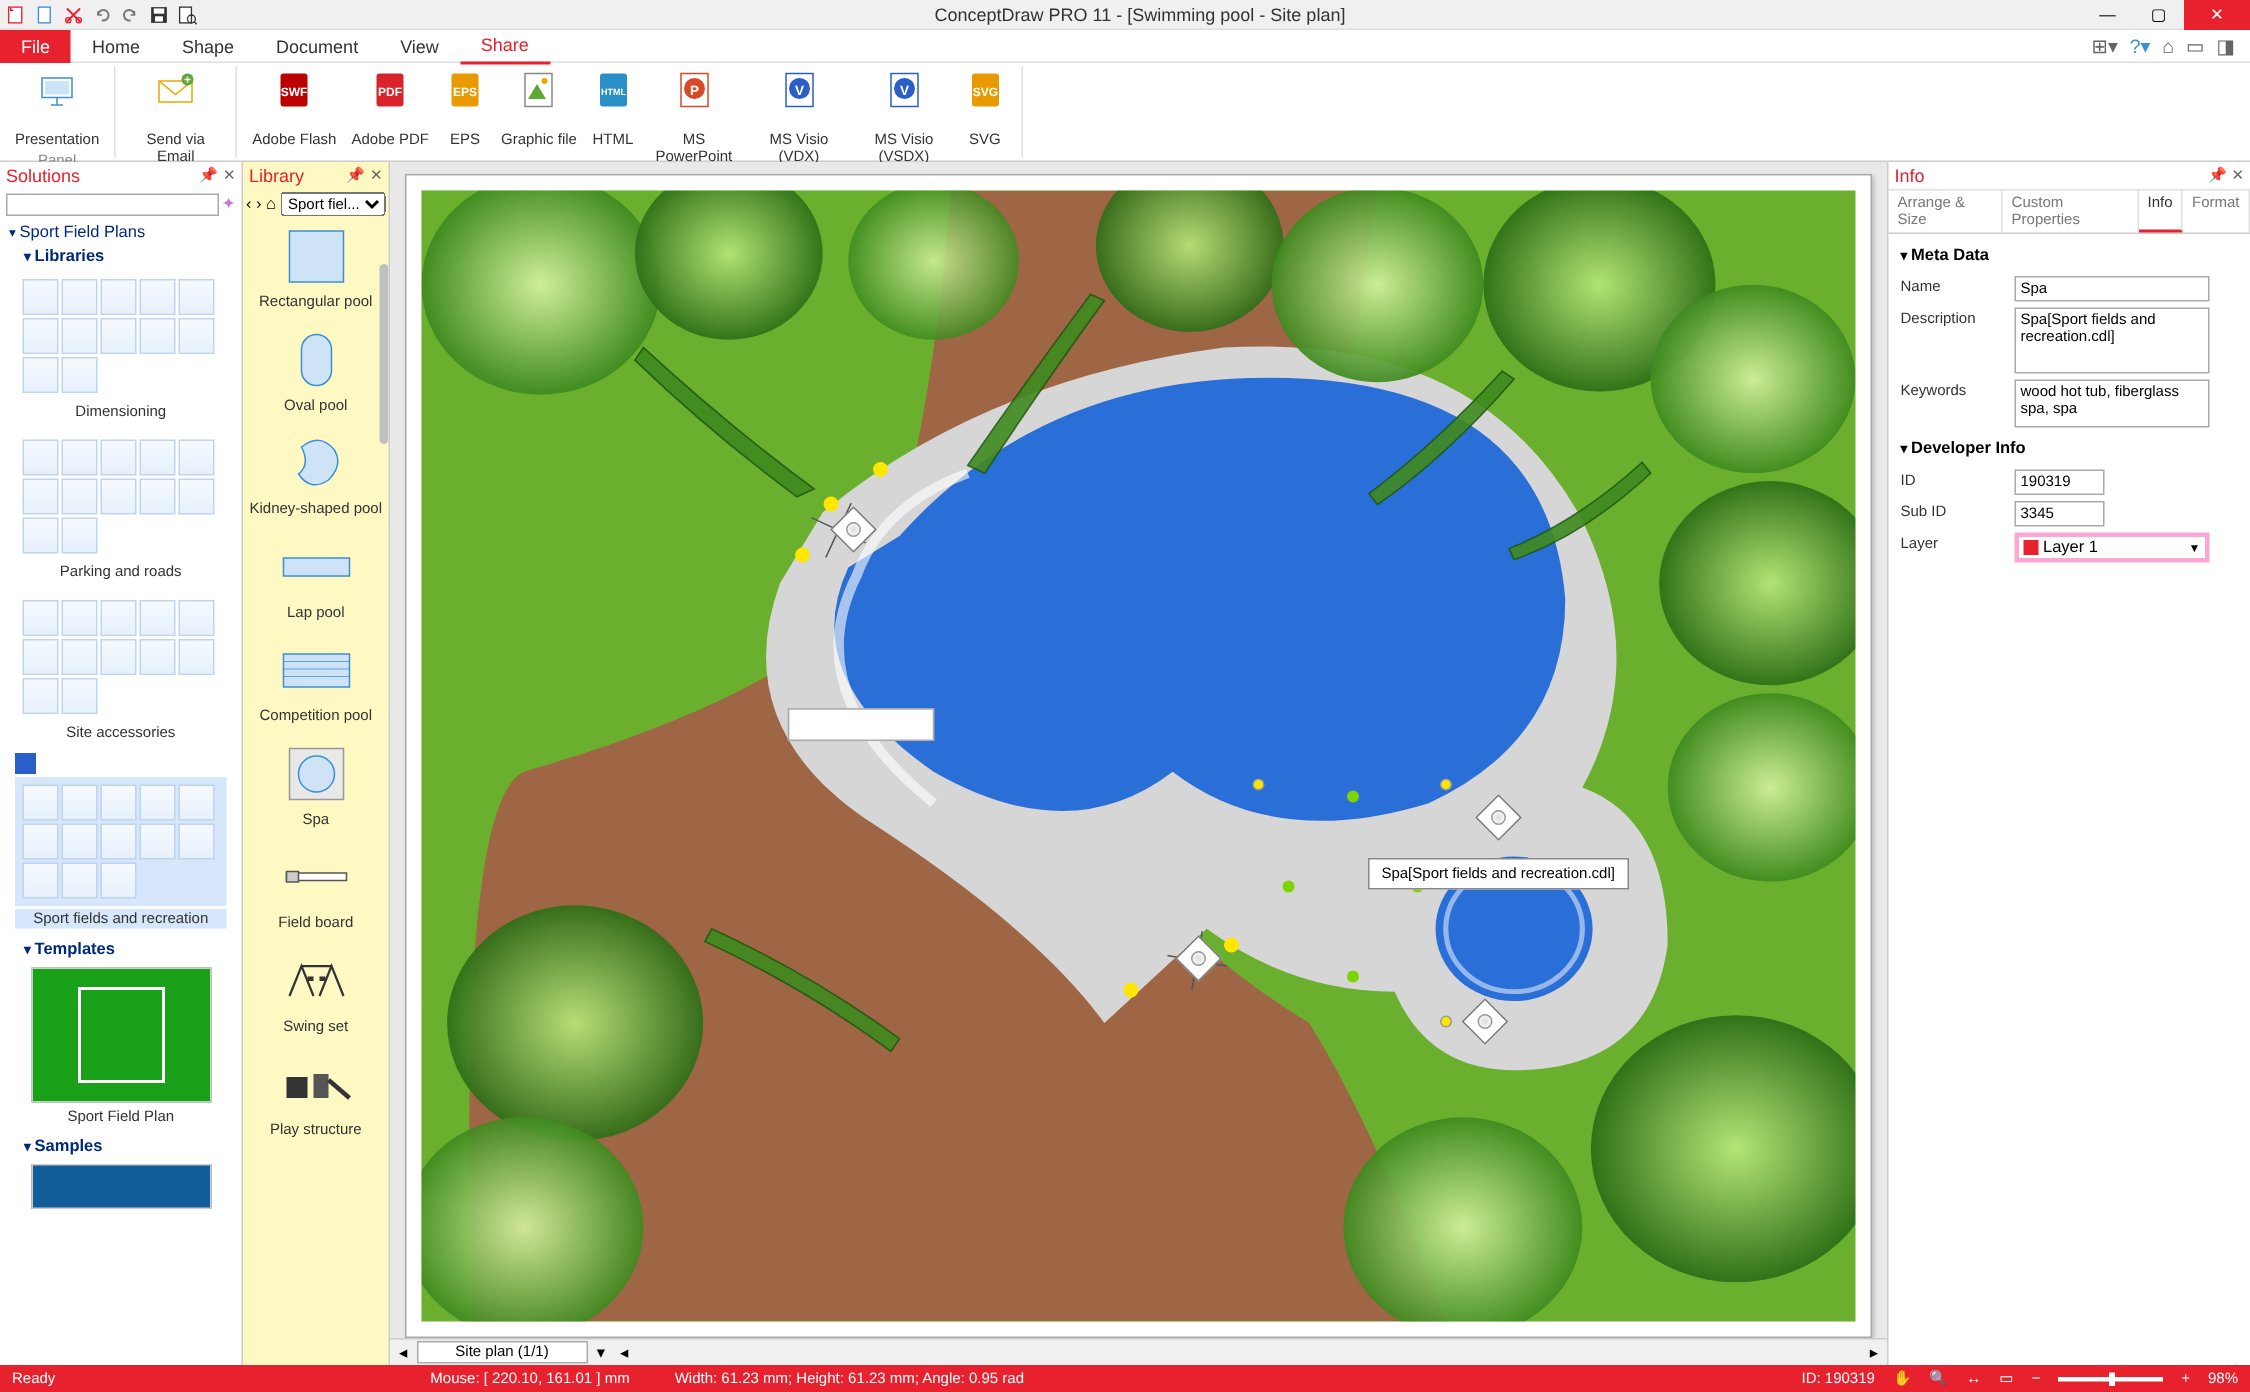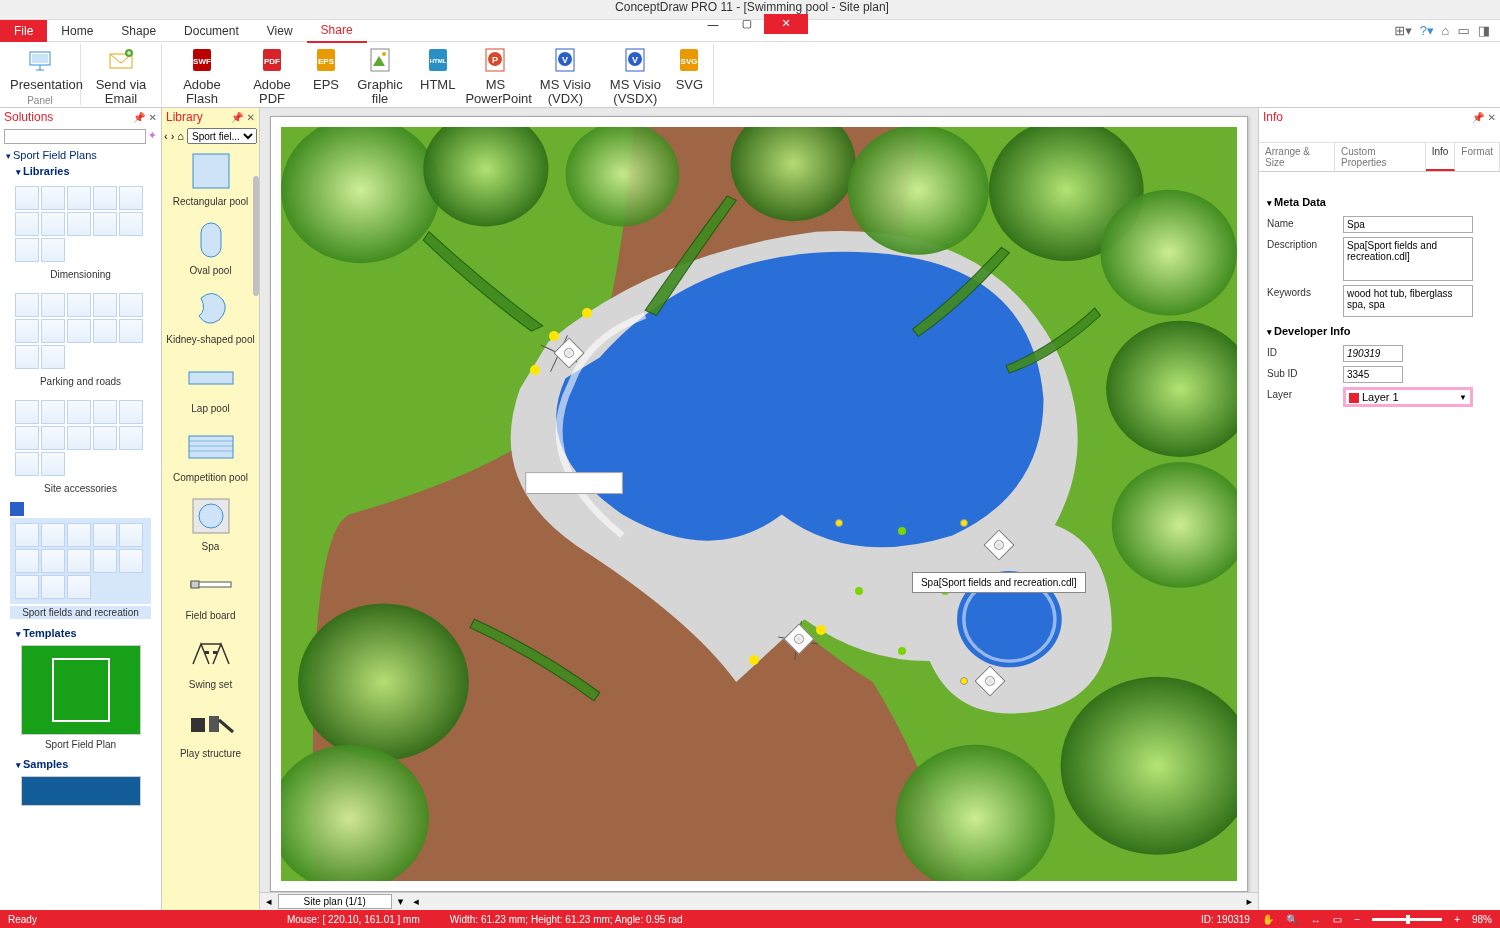--- a/index.html
+++ b/index.html
@@ -1,41 +1,41 @@
 <!DOCTYPE html>
 <html><head>
   <meta charset="utf-8">
   <style>
     * { box-sizing: border-box; margin: 0; padding: 0; }
     body { font-family: 'Segoe UI', Tahoma, sans-serif; font-size: 11px; background: #fff; overflow: hidden; width: 1500px; height: 928px; position: relative; }
 
     
-    .titlebar { height: 20px; background: #f0f0f0; display: flex; align-items: center; justify-content: center; padding: 0 0 0 4px; border-bottom: 1px solid #ddd; flex-direction: column; }
+    .titlebar { height: 20px; background: #f0f0f0; display: flex; align-items: center; justify-content: center; padding: 0 0 0 4px; border-bottom: 1px solid #ddd; }
     .titlebar-left { display: flex; align-items: center; gap: 5px; }
     .qat-icon { width: 14px; height: 14px; display: inline-block; }
     .titlebar-title { flex: 1; text-align: center; font-size: 12px; color: #333; }
     .window-controls { display: flex; }
     .win-btn { width: 34px; height: 20px; display: flex; align-items: center; justify-content: center; }
     .win-close { background: #e8212e; color: #fff; width: 44px; }
 
     
     .menu-row { height: 22px; background: #fff; display: flex; align-items: center; border-bottom: 1px solid #ddd; }
     .file-tab { background: #e8212e; color: #fff; padding: 4px 14px; font-size: 12px; }
     .menu-tab { padding: 4px 14px; font-size: 12px; color: #333; }
     .menu-tab.active { color: #e8212e; border-bottom: 2px solid #e8212e; }
     .menu-right { margin-left: auto; display: flex; gap: 8px; padding-right: 10px; }
     .menu-right span { color: #666; font-size: 13px; }
 
     
     .ribbon { height: 66px; background: #fff; display: flex; border-bottom: 1px solid #ccc; padding: 2px 0; }
     .ribbon-group { display: flex; flex-direction: column; align-items: center; border-right: 1px solid #e0e0e0; padding: 0 6px; }
     .ribbon-items { display: flex; gap: 2px; flex: 1; align-items: flex-start; }
     .ribbon-item { display: flex; flex-direction: column; align-items: center; justify-content: flex-start; padding: 2px 4px; min-width: 36px; text-align: center; }
-    .ribbon-icon { width: 28px; height: 28px; display: flex; align-items: center; justify-content: flex-end; margin-bottom: 4px; }
-    .ribbon-item-label { font-size: 13px; color: #333; line-height: 1.1; max-width: 60px; }
+    .ribbon-icon { width: 28px; height: 28px; display: flex; align-items: center; justify-content: flex-end; margin-bottom: 14px; }
+    .ribbon-item-label { font-size: 10px; color: #333; line-height: 1.1; max-width: 60px; }
     .ribbon-group-label { font-size: 10px; color: #888; margin-top: 1px; }
 
     
     .main { display: flex; height: 802px; }
 
     
     .solutions-panel { width: 162px; background: #fff; border-right: 1px solid #ccc; display: flex; flex-direction: column; }
     .panel-header { height: 18px; display: flex; align-items: center; padding: 0 4px; justify-content: space-between; }
     .panel-title { color: #e8212e; font-size: 12px; }
     .panel-icons { display: flex; gap: 3px; color: #666; font-size: 10px; }
@@ -67,21 +67,21 @@
 
     
     .canvas-area { flex: 1; background: #e9e9e9; display: flex; flex-direction: column; position: relative; }
     .canvas-viewport { flex: 1; position: relative; overflow: hidden; padding: 8px 10px 0 10px; }
     .canvas-page { background: #fff; border: 1px solid #aaa; width: 100%; height: 100%; position: relative; box-shadow: 1px 1px 3px rgba(0,0,0,.2); }
     .page-content { position: absolute; inset: 10px; background: #6ab02e; overflow: hidden; }
     .canvas-bottom { height: 18px; background: #f0f0f0; border-top: 1px solid #ccc; display: flex; align-items: center; padding: 0 6px; gap: 6px; }
     .page-tab { border: 1px solid #aaa; background: #fff; padding: 1px 25px; font-size: 10px; }
 
     
-    .info-panel { width: 242px; background: #fff; border-left: 1px solid #ccc; display: flex; flex-direction: column; gap: 16px; }
+    .info-panel { width: 242px; background: #fff; border-left: 1px solid #ccc; display: flex; flex-direction: column; }
     .info-tabs { display: flex; border-bottom: 1px solid #ccc; font-size: 10px; }
     .info-tab { padding: 3px 6px; color: #777; border-right: 1px solid #e0e0e0; border-top: 1px solid #e0e0e0; }
     .info-tab.active { color: #333; border-bottom: 2px solid #e8212e; }
     .info-body { padding: 4px 8px; }
     .info-section { font-weight: 600; color: #000; font-size: 11px; padding: 4px 0; }
     .info-section::before { content: '▾ '; font-size: 9px; }
     .info-row { display: flex; align-items: flex-start; gap: 6px; margin: 4px 0; }
     .info-row label { width: 70px; font-size: 10px; color: #333; padding-top: 2px; }
     .info-row input, .info-row textarea, .info-row select { font-size: 10px; border: 1px solid #aaa; padding: 2px 3px; font-family: inherit; width: 130px; }
     .info-row textarea { height: 44px; resize: none; }
@@ -581,21 +581,21 @@
           <label>Description</label>
           <textarea style="">Spa[Sport fields and recreation.cdl]</textarea>
         </div>
       <div class="info-row">
           <label>Keywords</label>
           <textarea style="height: 32px;">wood hot tub, fiberglass spa, spa</textarea>
         </div>
       <div class="info-section">Developer Info</div>
       <div class="info-row">
           <label>ID</label>
-          <input style="width: 60px; font-style: italic;" value="190319">
+          <input style="width: 60px;" value="190319">
         </div>
       <div class="info-row">
           <label>Sub ID</label>
           <input style="width: 60px;" value="3345">
         </div>
       <div class="info-row">
           <label>Layer</label>
         <div style="border:3px solid #f9a8d4;width:130px;padding:1px 3px;display:flex;align-items:center;justify-content:space-between">
           <span><span class="layer-swatch"></span><span>Layer 1</span></span>
           <span style="font-size:8px">▼</span>

